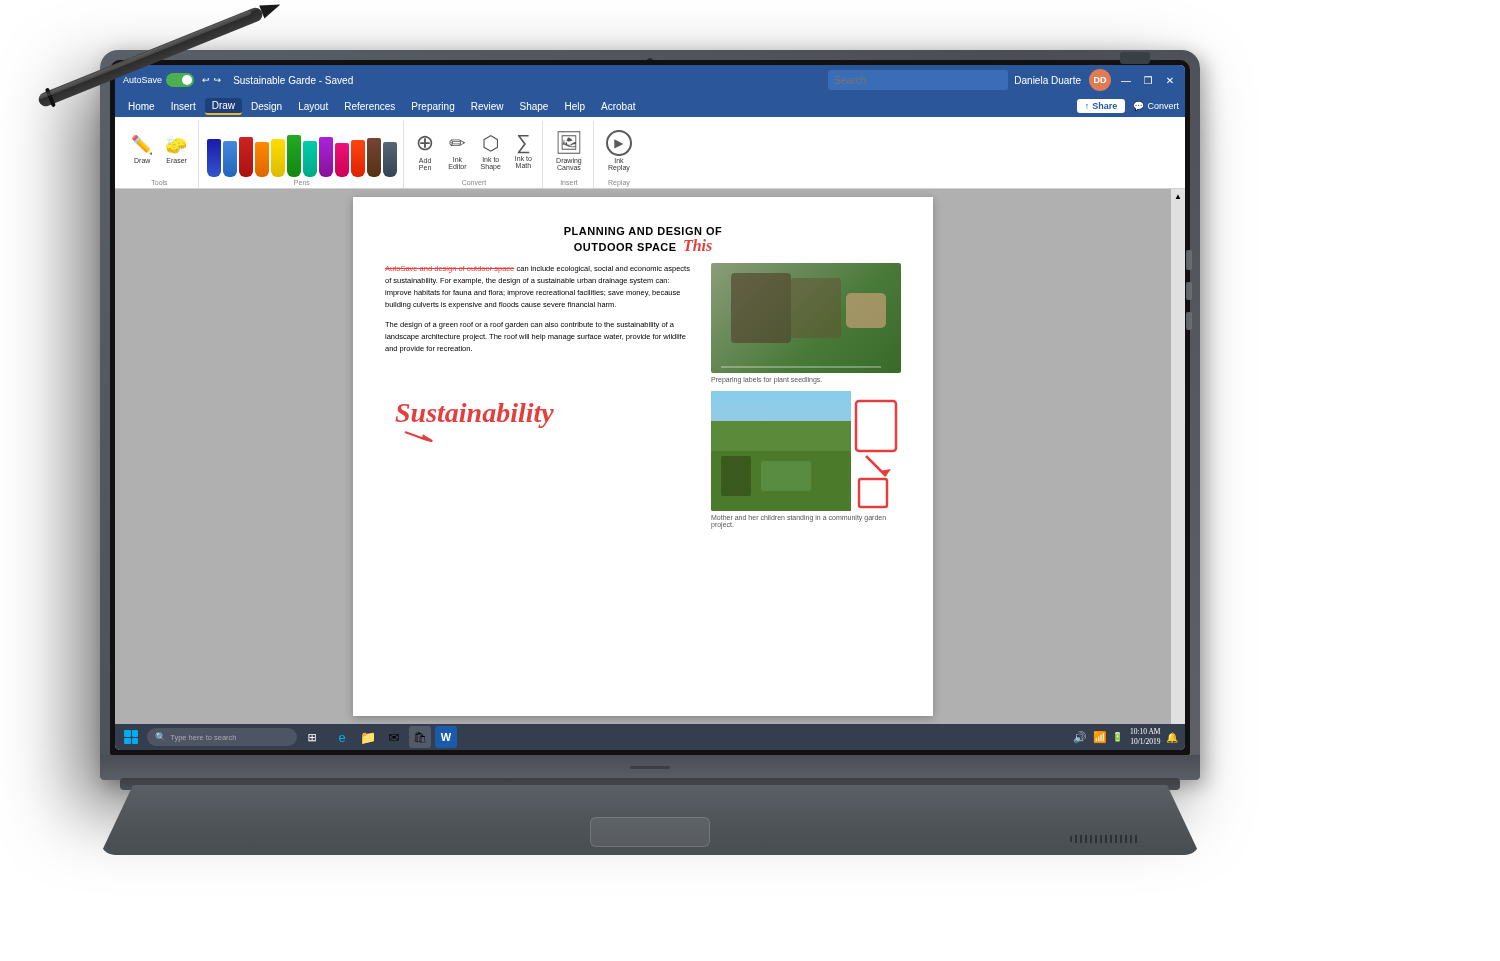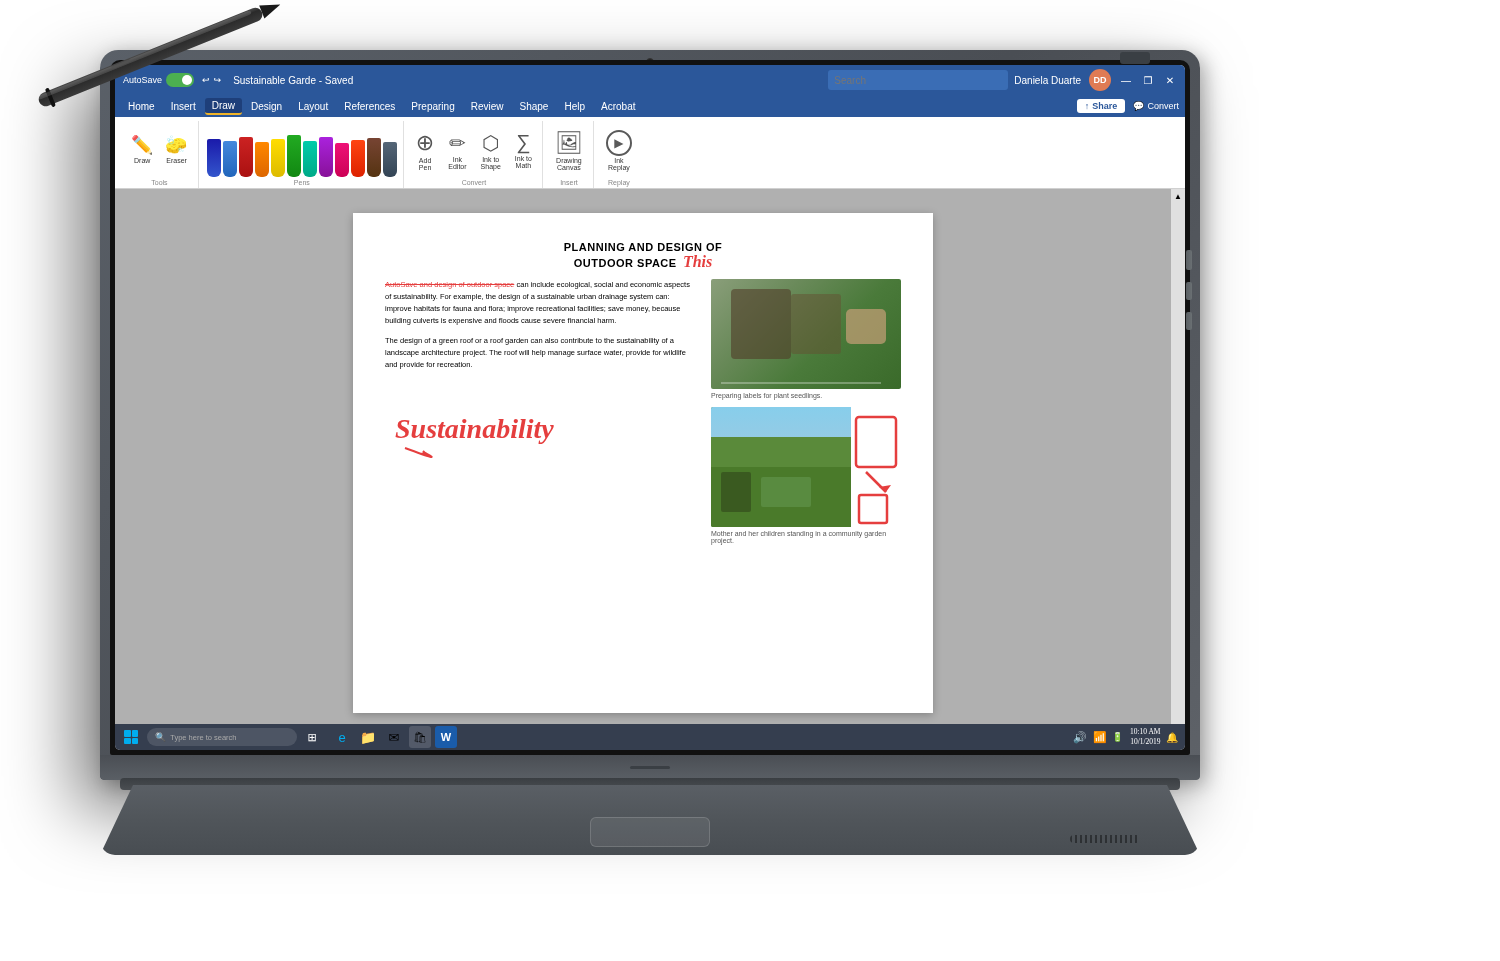--- a/index.html
+++ b/index.html
@@ -330,21 +330,21 @@
               </div>
 
             </div>
 
             <div style="flex:1; background:#b0b0b0; display:flex; position:relative; overflow:hidden;">
 
               <div style="position:absolute; right:0; top:0; width:14px; display:flex; flex-direction:column; background:#e0e0e0; z-index:10;">
                 <div style="height:14px; display:flex; align-items:center; justify-content:center; cursor:pointer; font-size:8px;">▲</div>
               </div>
 
-              <div style="flex:1; padding:24px 20px; overflow:hidden; display:flex; justify-content:center;">
+              <div style="flex:1; padding:8px 20px; overflow:hidden; display:flex; justify-content:center;">
                 <div style="background:white; width:580px; min-height:500px; padding:28px 32px; box-shadow:0 2px 8px rgba(0,0,0,0.25); font-size:8px; position:relative;">
 
                   <div style="text-align:center; margin-bottom:8px;">
                     <div style="font-weight:bold; font-size:11px; text-transform:uppercase; letter-spacing:0.5px;">PLANNING AND DESIGN OF</div>
                     <div style="font-weight:bold; font-size:11px; text-transform:uppercase; letter-spacing:0.5px; display:inline;">OUTDOOR SPACE</div>
                     <span style="color:#e53e3e; font-family:Georgia,serif; font-style:italic; font-size:16px; font-weight:bold; display:inline; margin-left:4px;">This</span>
                   </div>
 
                   <div style="display:flex; gap:14px;">
 

